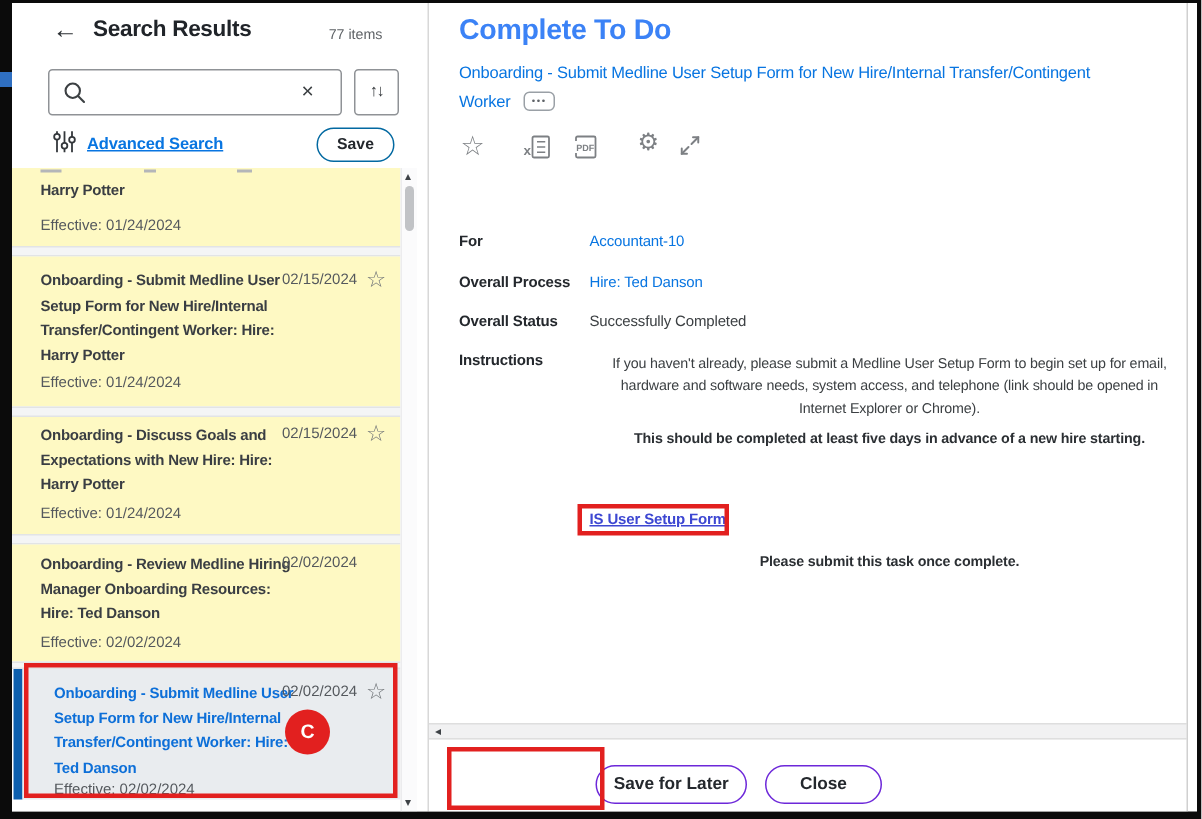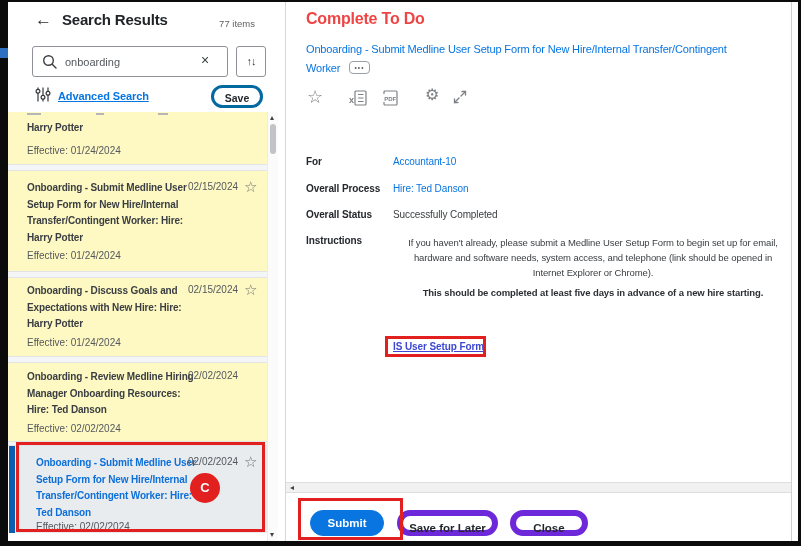--- a/index.html
+++ b/index.html
@@ -11,56 +11,56 @@
   .left-panel{position:absolute;left:0;top:0;width:277px;height:539px;background:#fff;overflow:hidden;}
   .panel-divider{position:absolute;left:277px;top:0;width:1px;height:539px;background:#d8d8d8;}
   .back-arrow{left:27px;top:8px;font-size:17px;color:#2b2f33;cursor:pointer;}
   .sr-title{left:54px;top:9px;font-size:15px;font-weight:bold;color:#202429;letter-spacing:-0.2px;}
   .items-count{left:168px;top:16px;width:79px;text-align:right;font-size:9.5px;color:#5f6367;}
   .search-box{left:24px;top:44px;width:196px;height:31px;border:1px solid #8f9296;border-radius:3px;background:#fff;}
   .search-input{position:absolute;left:32px;top:6px;width:118px;height:17px;border:none;outline:none;font-family:"Liberation Sans",sans-serif;font-size:11px;color:#54585c;background:transparent;padding:0;}
   .clear-x{position:absolute;left:168px;top:5px;font-size:14px;color:#3c4043;cursor:pointer;}
   .sort-box{left:228px;top:44px;width:30px;height:31px;border:1px solid #8f9296;border-radius:3px;background:#fff;text-align:center;line-height:29px;font-size:11px;color:#33373b;letter-spacing:-1px;cursor:pointer;}
   .adv-link{left:50px;top:88px;font-size:11px;font-weight:bold;color:#0875e1;text-decoration:underline;cursor:pointer;letter-spacing:-0.1px;}
-  .save-pill{left:203px;top:83px;width:52px;height:23px;border:3px solid #0369a1;border-radius:12px;background:#fff;text-align:center;line-height:21px;font-size:10.5px;font-weight:bold;color:#24282d;cursor:pointer;}
+  .save-pill{left:203px;top:83px;width:52px;height:23px;border:1px solid #0369a1;border-radius:12px;background:#fff;text-align:center;line-height:21px;font-size:10.5px;font-weight:bold;color:#24282d;cursor:pointer;}
   
   .card{position:absolute;left:0;width:259px;background:#fef9c3;cursor:pointer;}
   .gap{position:absolute;left:0;width:259px;background:#f4f5f6;border-top:1px solid #e2e4e6;border-bottom:1px solid #e2e4e6;}
   .card-title{position:absolute;left:19px;width:172px;font-size:10px;font-weight:bold;line-height:16.5px;color:#3a3e43;white-space:pre-line;letter-spacing:-0.15px;}
   .blue-title{color:#0d6fd8;}
   .card-date{position:absolute;left:180px;font-size:10px;color:#54585d;}
   .card-star{position:absolute;font-size:15px;color:#6f7377;cursor:pointer;line-height:15px;}
   .card-eff{position:absolute;left:19px;font-size:10px;color:#54585d;}
   .clip-dash{position:absolute;height:2px;background:#b4b6b9;}
   .sel-card{background:#e9ecef;}
   .sel-bar{position:absolute;left:1px;top:444px;width:6px;height:87px;background:#0c5faf;}
   .red-outline{position:absolute;border:3px solid #e2201f;pointer-events:none;z-index:40;}
   .badge-c{position:absolute;width:30px;height:30px;border-radius:50%;background:#e2201f;color:#fff;font-size:13px;font-weight:bold;text-align:center;line-height:30px;z-index:41;}
   
   .v-scroll{position:absolute;left:259px;top:110px;width:11px;height:429px;background:#fbfbfc;border-left:1px solid #ececee;}
   .v-thumb{position:absolute;left:2px;top:12px;width:6px;height:30px;background:#c1c3c6;border-radius:3px;cursor:pointer;}
   .scroll-arrow{position:absolute;font-size:8px;color:#3e4246;cursor:pointer;line-height:8px;}
   
   .right-panel{position:absolute;left:278px;top:0;width:505px;height:539px;background:#fff;}
   .right-edge-line{position:absolute;left:783px;top:0;width:1px;height:539px;background:#d0d0d0;}
-  .page-title{left:20px;top:8px;font-size:16px;font-weight:bold;color:#ef4444;letter-spacing:-0.2px;}
+  .page-title{left:20px;top:8px;font-size:19px;font-weight:bold;color:#3b82f6;letter-spacing:-0.2px;}
   .task-title{left:20px;top:38px;width:488px;font-size:11px;line-height:19px;color:#0875e1;white-space:pre-line;cursor:pointer;letter-spacing:-0.15px;}
   .rel-actions{left:63px;top:59px;width:21px;height:13px;border:1px solid #9aa0a6;border-radius:4px;text-align:center;line-height:11px;font-size:6.5px;letter-spacing:1px;color:#5f6368;cursor:pointer;background:#fff;}
   .tb-icon{position:absolute;color:#7d8084;cursor:pointer;}
   .meta-line{left:20px;top:122px;font-size:10px;color:#3c4043;letter-spacing:-0.1px;}
   .f-label{position:absolute;left:20px;font-size:10px;font-weight:bold;color:#24282d;letter-spacing:-0.1px;}
   .f-value{position:absolute;left:107px;font-size:10px;color:#3c4043;letter-spacing:-0.1px;}
   .f-link{color:#0875e1;cursor:pointer;}
   .instr{position:absolute;left:107px;width:400px;font-size:9.5px;line-height:15px;color:#3c4043;white-space:pre-line;letter-spacing:-0.1px;text-align:center;}
   .instr-b{font-weight:bold;color:#2b2f33;}
   .setup-link{position:absolute;left:107px;font-size:10px;color:#3d47d2;text-decoration:underline;font-weight:bold;cursor:pointer;letter-spacing:-0.1px;}
   .h-scroll{position:absolute;left:0;top:480px;width:505px;height:11px;background:#f1f1f2;border-top:1px solid #dedede;border-bottom:1px solid #dedede;}
   .btn{position:absolute;top:508px;height:26px;border-radius:13px;text-align:center;line-height:24px;font-size:11.5px;font-weight:bold;cursor:pointer;}
   .btn-primary{background:#0875e1;border:1px solid #0875e1;color:#fff;}
-  .btn-secondary{background:#fff;border:6px solid #6d28d9;color:#24282d;}
+  .btn-secondary{background:#fff;border:1px solid #6d28d9;color:#24282d;}
   svg{display:block;}
 </style>
 </head>
 <body>
 
 <div class="frame">
 
   <div class="abs" style="left:0;top:48px;width:8px;height:10px;background:#2f6fc1;"></div>
 
   <div class="content">
@@ -70,21 +70,20 @@
       <div class="abs sr-title">Search Results</div>
       <div class="abs items-count">77 items</div>
 
       <div class="abs search-box">
         <span class="abs" style="left:9px;top:7px;">
           <svg width="16" height="16" viewBox="0 0 16 16">
               <circle cx="6.5" cy="6.5" r="4.8" fill="none" stroke="#3c4043" stroke-width="1.4"></circle>
               <line x1="10.2" y1="10.2" x2="14" y2="14" stroke="#3c4043" stroke-width="1.4" stroke-linecap="round"></line>
             </svg>
         </span>
-        <input class="search-input" value="onboarding" style="">
         <span class="clear-x">×</span>
       </div>
       <div class="abs sort-box"><span>↑↓</span></div>
 
       <span class="abs" style="left:27px;top:85px;">
         <svg width="16" height="15" viewBox="0 0 16 15">
           <g stroke="#33373b" stroke-width="1.2" fill="#fff">
             <line x1="3" y1="0.5" x2="3" y2="14.5"></line>
               <line x1="8" y1="0.5" x2="8" y2="14.5"></line>
               <line x1="13" y1="0.5" x2="13" y2="14.5"></line>
@@ -203,26 +202,26 @@
       <div class="f-label" style="top:207px;">Overall Status</div>
       <div class="f-value" style="top:207px;">Successfully Completed</div>
 
       <div class="f-label" style="top:233px;">Instructions</div>
       <div class="instr" style="top:233px;">If you haven't already, please submit a Medline User Setup Form to begin set up for email,
 hardware and software needs, system access, and telephone (link should be opened in
 Internet Explorer or Chrome).</div>
       <div class="instr instr-b" style="top:283px;">This should be completed at least five days in advance of a new hire starting.</div>
       <div class="setup-link" style="top:339px;">IS User Setup Form</div>
       <div class="red-outline" style="left:99px;top:334px;width:101px;height:21px;"></div>
+      <div class="instr instr-b" style="top:365px;">Please submit this task once complete.</div>
 
       <div class="h-scroll">
         <div class="scroll-arrow" style="left:4px;top:1px;">◂</div>
       </div>
 
-      <div class="btn btn-primary" style="left:24px;width:74px;">Submit</div>
       <div class="btn btn-secondary" style="left:111px;width:101px;">Save for Later</div>
       <div class="btn btn-secondary" style="left:224px;width:78px;">Close</div>
       <div class="red-outline" style="left:12px;top:496px;width:105px;height:42px;"></div>
     </div>
 
     <div class="right-edge-line"></div>
   </div>
 </div>
 
 </body></html>

